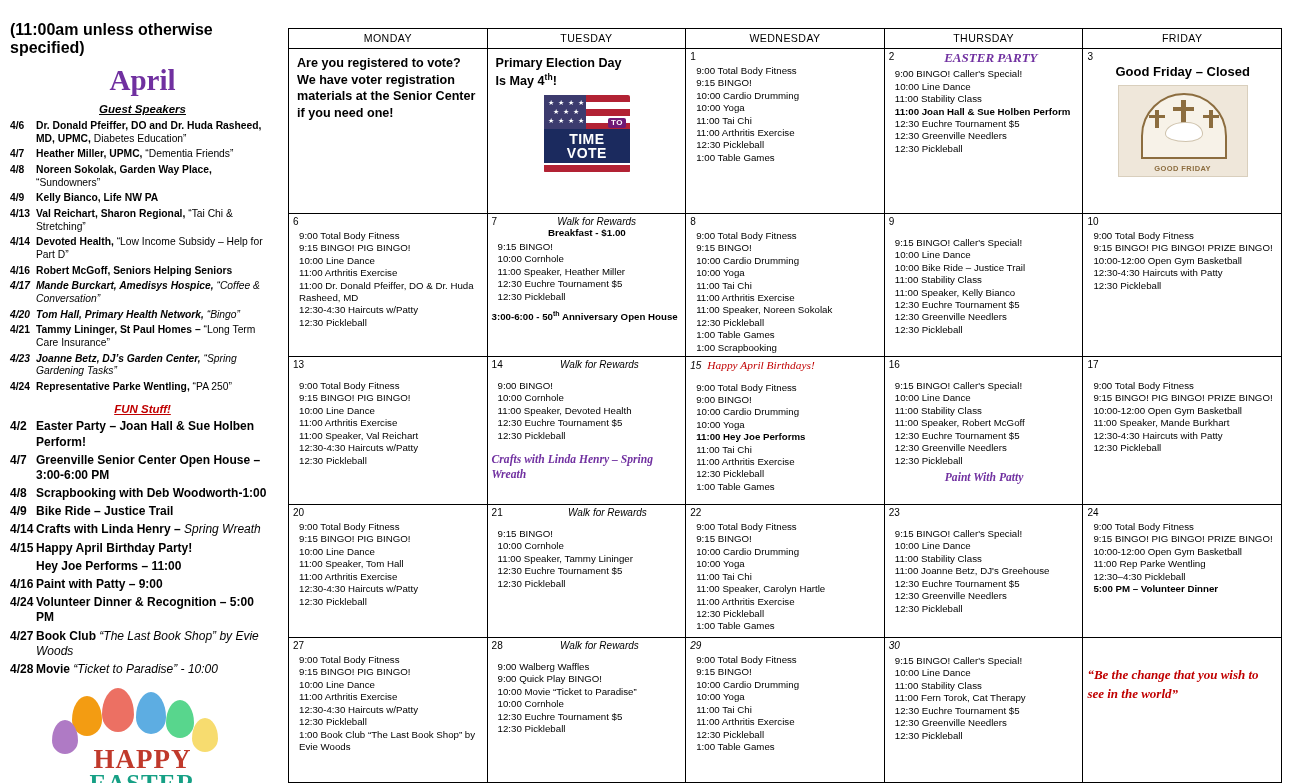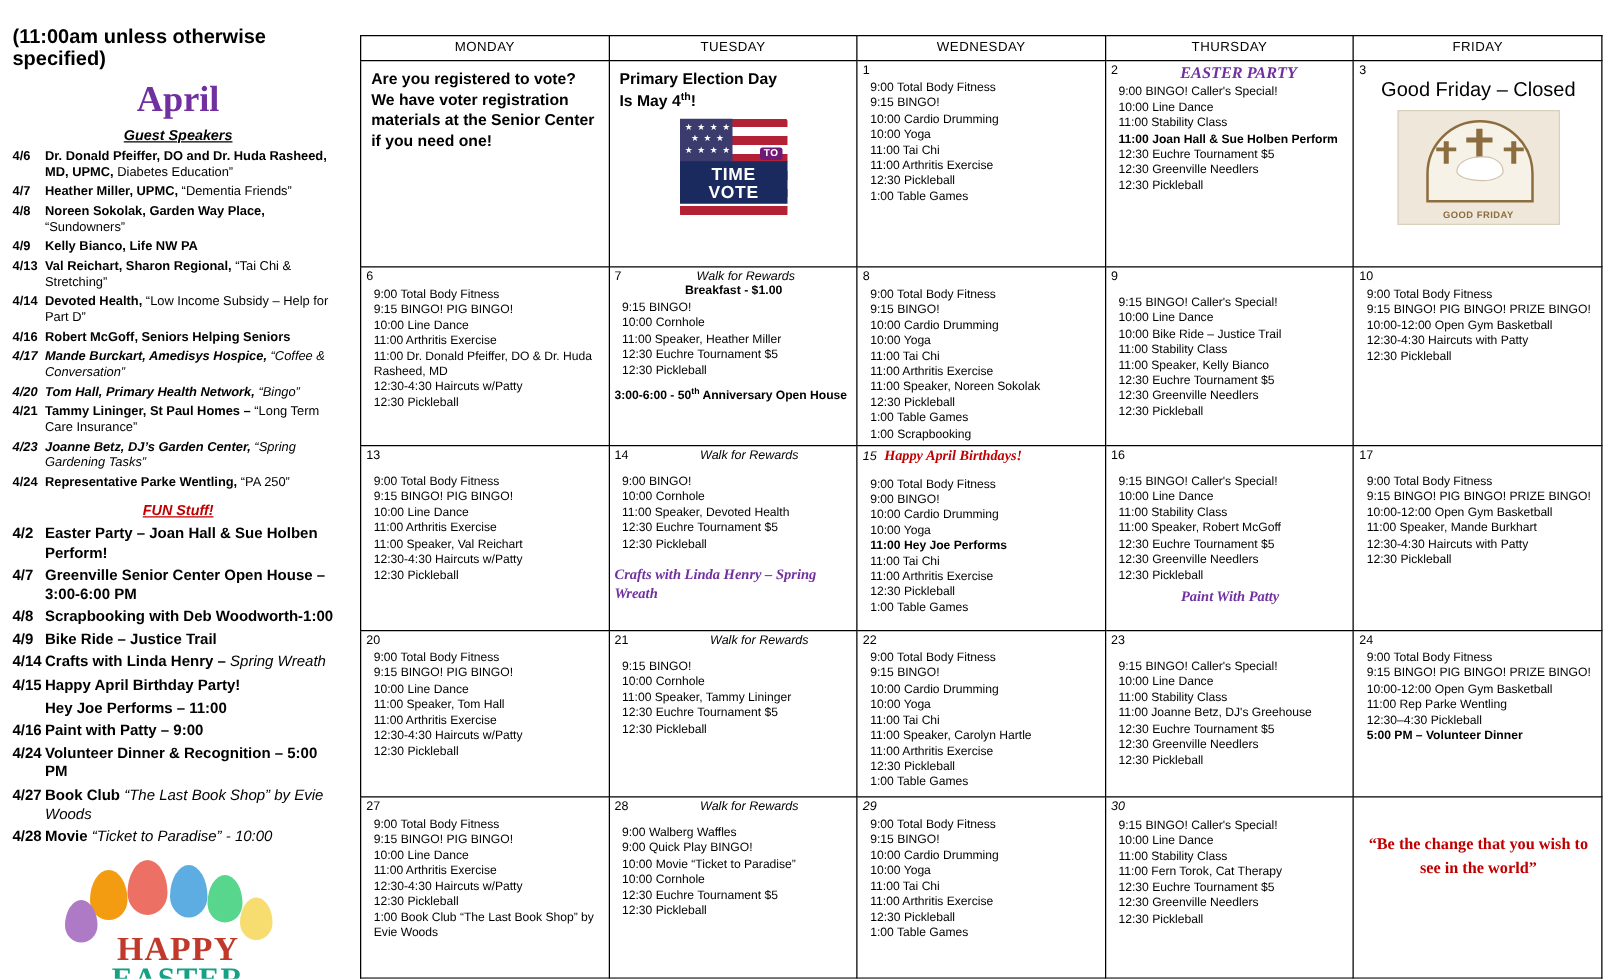--- a/index.html
+++ b/index.html
@@ -109,27 +109,27 @@
   .purple-title {
     color:#7030a0; font-weight:bold; font-style:italic;
     font-size: 13px; text-align:center; font-family:"Liberation Serif", serif;
   }
   .purple-line {
     color:#7030a0; font-weight:bold; font-style:italic;
     font-size: 11.6px; text-align:center; font-family:"Liberation Serif", serif;
     margin-top: 4px;
   }
   .bday {
-    color:#c00000; font-weight:bold; font-style:italic;
+    color:#c00000; font-weight:normal; font-style:italic;
     font-size: 11.4px; font-family:"Liberation Serif", serif;
   }
-  .gf-title { font-size: 16px; font-weight:normal; padding-top:2px; }
+  .gf-title { font-size: 13px; font-weight:bold; padding-top:2px; }
   .quote {
-    color:#c00000; font-weight:bold;
-    font-size: 13px; text-align:center; line-height:1.45;
+    color:#c00000; font-style:italic; font-weight:bold;
+    font-size: 13px; text-align:left; line-height:1.45;
     font-family:"Liberation Serif", serif; margin-top: 26px;
   }
   .crafts {
     color:#7030a0; font-weight:bold; font-style:italic;
     font-size: 11.6px; font-family:"Liberation Serif", serif;
     margin-top: 10px; line-height:1.3;
   }
 
   
   .flag-art {

